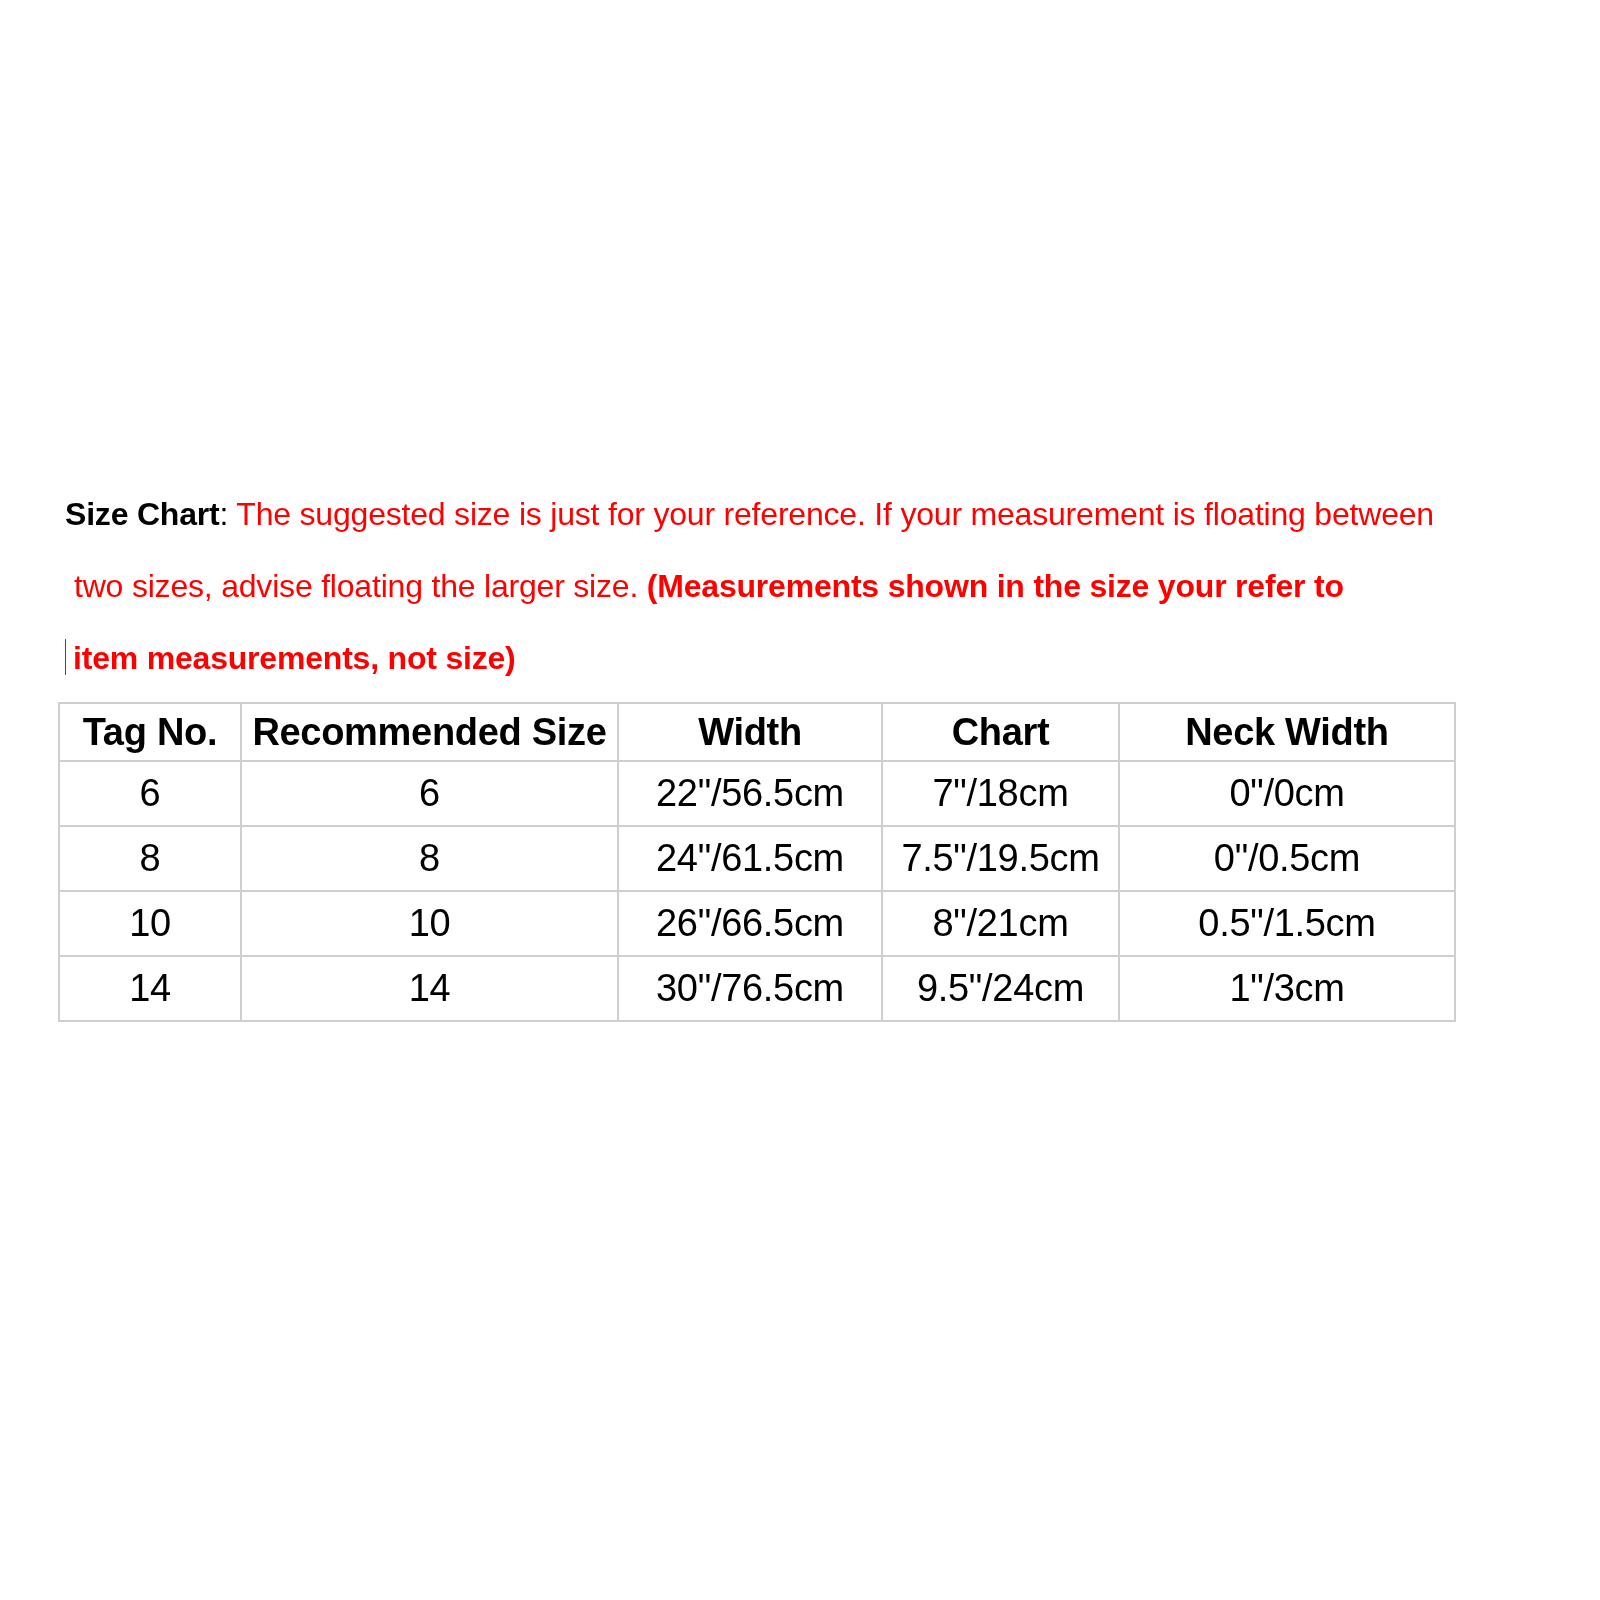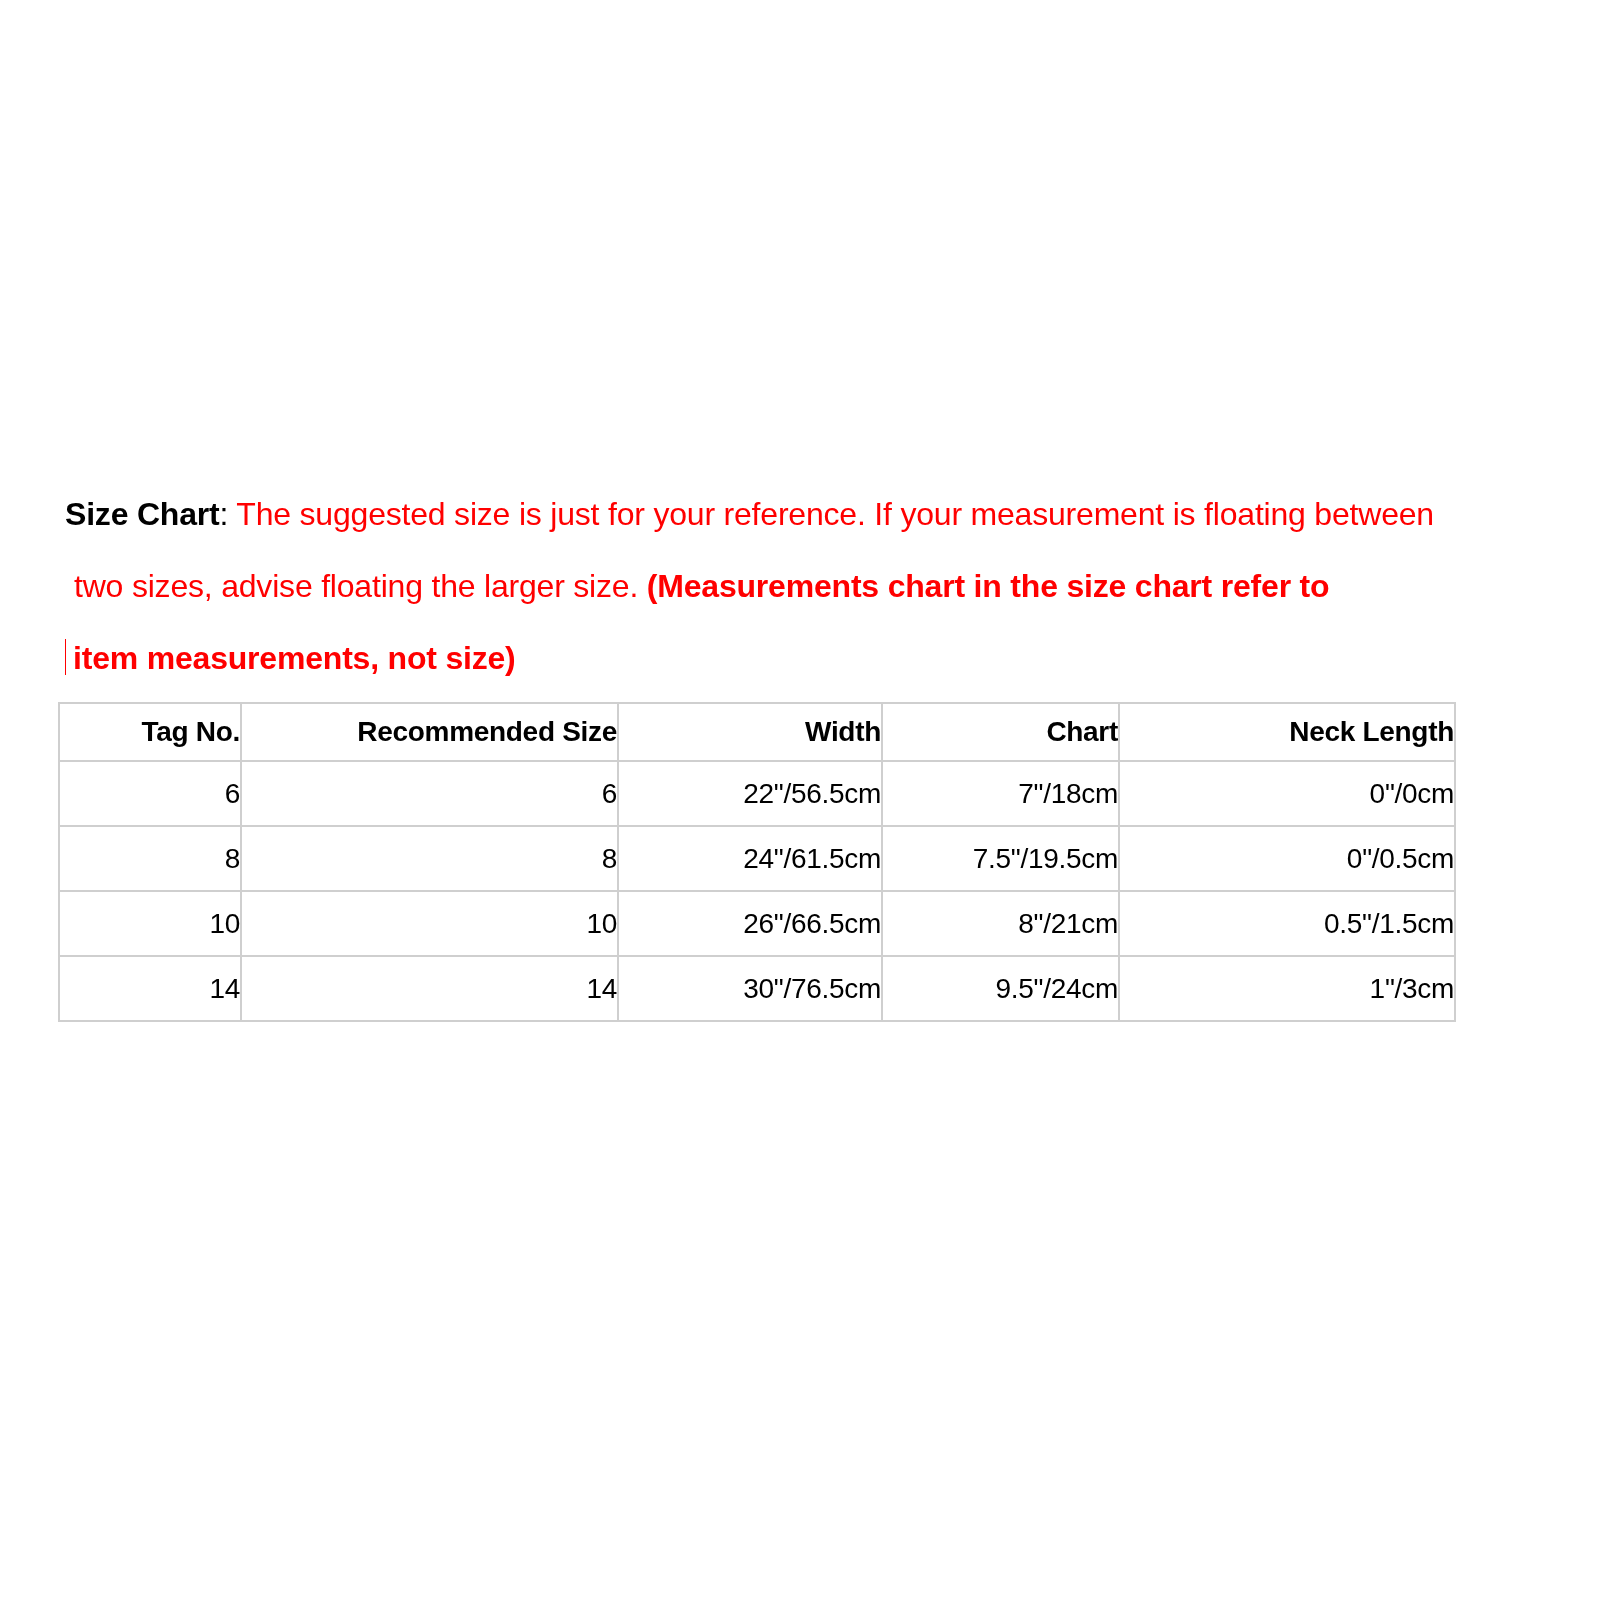--- a/index.html
+++ b/index.html
@@ -53,24 +53,24 @@
       position: absolute;
       left: 58px;
       top: 702px;
       border-collapse: collapse;
       table-layout: fixed;
       width: 1396px;
     }
     table.size-table th,
     table.size-table td {
       border: 2px solid #cfcfcf;
-      text-align: right;
+      text-align: center;
       vertical-align: middle;
       color: #000000;
-      font-size: 28px;
+      font-size: 38px;
       padding: 0;
       letter-spacing: -0.3px;
     }
     table.size-table th {
       height: 56px;
       font-weight: bold;
     }
     table.size-table td {
       height: 63px;
       font-weight: normal;
@@ -79,39 +79,39 @@
     col.c2 { width: 377px; }
     col.c3 { width: 264px; }
     col.c4 { width: 237px; }
     col.c5 { width: 336px; }
   </style>
 </head>
 <body>
 
 <div class="intro">
   <span class="line"><span class="label">Size Chart</span><span class="colon">:</span><span> The suggested size is just for your reference. If your measurement is floating between</span></span>
-  <span class="line indent"><span>two sizes, advise floating the larger size. </span><span class="bold">(Measurements chart in the size chart refer to</span></span>
+  <span class="line indent"><span>two sizes, advise floating the larger size. </span><span class="bold">(Measurements shown in the size your refer to</span></span>
   <span class="line"><span class="caret"></span><span class="bold">item measurements, not size)</span></span>
 </div>
 
 <table class="size-table">
   <colgroup>
     <col class="c1">
       <col class="c2">
       <col class="c3">
       <col class="c4">
       <col class="c5">
   </colgroup>
   <thead>
     <tr>
       <th>Tag No.</th>
       <th>Recommended Size</th>
       <th>Width</th>
       <th>Chart</th>
-      <th>Neck Length</th>
+      <th>Neck Width</th>
     </tr>
   </thead>
   <tbody>
     <tr>
       <td>6</td>
       <td>6</td>
       <td>22"/56.5cm</td>
       <td>7"/18cm</td>
       <td>0"/0cm</td>
     </tr>

